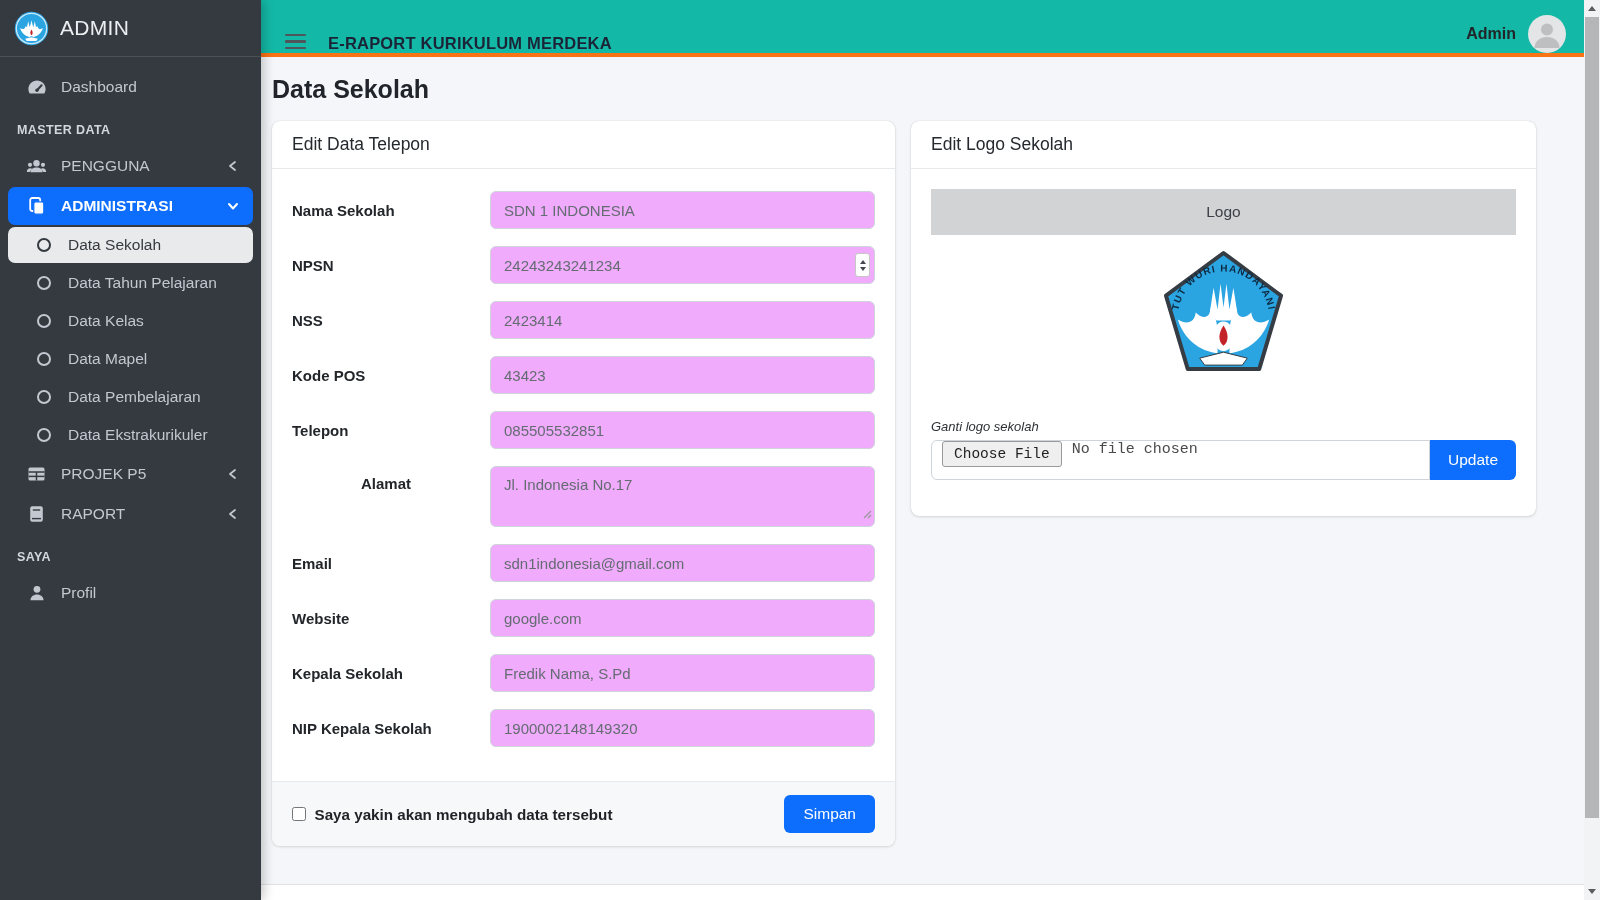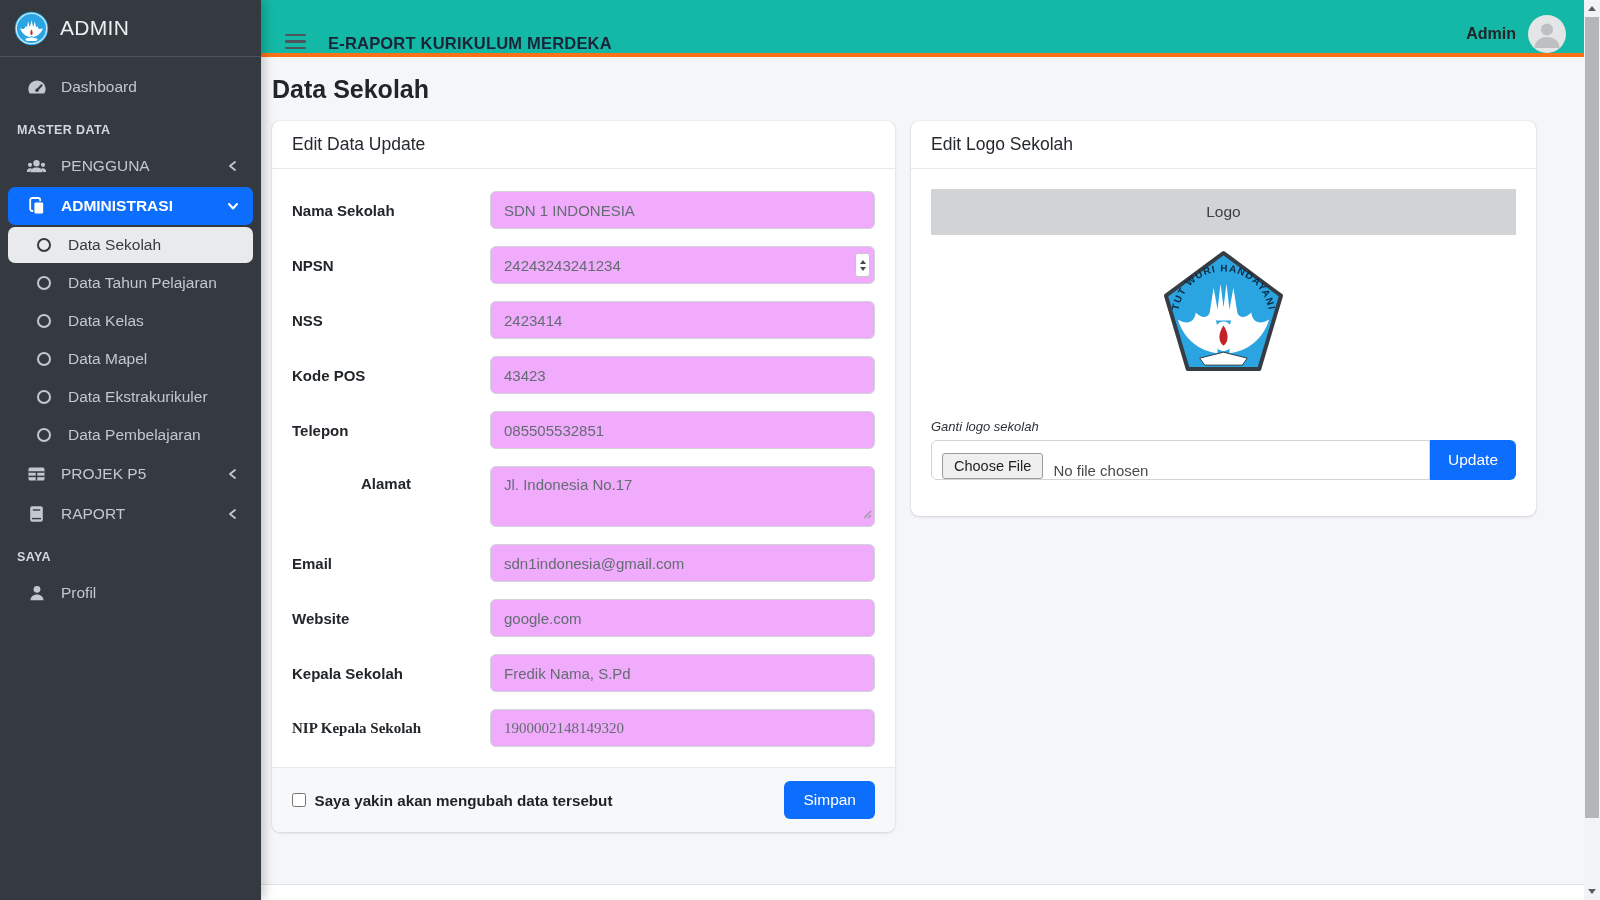--- a/index.html
+++ b/index.html
@@ -64,22 +64,22 @@
   .confirm-label { font-weight:700; font-size:15.2px; margin-left:9px; color:#1e2226; }
   .btn-primary { background:#0d6efd; color:#fff; border:none; border-radius:6px; font-size:15.5px;
                  height:38px; padding:0 19px; margin-left:auto; font-family:inherit; cursor:pointer; }
 
   
   .logo-bar { height:46px; background:#d2d3d5; display:flex; align-items:center; justify-content:center;
               font-size:15.5px; color:#3c4147; }
   .emblem-wrap { display:flex; justify-content:center; padding-top:15px; }
   .caption { font-style:italic; font-size:13px; color:#2c3136; margin:42px 0 6px 0; }
   .file-group { display:flex; height:40px; margin-bottom:10px; }
-  .file-box { flex:1; border:1px solid #ced4da; border-radius:6px 0 0 6px; display:flex; align-items:flex-end;
-              padding:0 10px; background:#fff; gap:10px; cursor:pointer; }
+  .file-box { flex:1; border:1px solid #ced4da; border-radius:6px 0 0 6px; display:flex; align-items:flex-start;
+              padding:0 10px; background:#fff; gap:10px; cursor:pointer;font-family:Liberation Mono, monospace; }
   .file-btn { background:#efefef; border:1px solid #9a9a9a; border-radius:3px; font-size:14.5px;
               padding:4px 11px; color:#222; font-family:inherit; cursor:pointer; white-space:nowrap; }
   .file-status { color:#4a4a4a; font-size:15px; }
   .btn-update { background:#0d6efd; color:#fff; border:none; border-radius:0 6px 6px 0; font-size:15.5px;
                 height:40px; padding:8px 18px; font-family:inherit; cursor:pointer; }
 
   
   .page-footer { position:fixed; left:261px; right:16px; bottom:0; height:16px; background:#fff;
                  border-top:1px solid #dee2e6; z-index:15; }
   .scrollbar { position:fixed; right:0; top:0; bottom:0; width:16px; background:#f2f3f4; z-index:40; }
@@ -178,27 +178,27 @@
     <div class="nav-item sub">
       <span class="icon-box">
           <span class="circle-ico"></span>
         </span>
       <span>Data Mapel</span>
     </div>
     <div class="nav-item sub">
       <span class="icon-box">
           <span class="circle-ico"></span>
         </span>
+      <span>Data Pembelajaran</span>
+    </div>
+    <div class="nav-item sub">
+      <span class="icon-box">
+          <span class="circle-ico"></span>
+        </span>
       <span>Data Ekstrakurikuler</span>
-    </div>
-    <div class="nav-item sub">
-      <span class="icon-box">
-          <span class="circle-ico"></span>
-        </span>
-      <span>Data Pembelajaran</span>
     </div>
 
     <div class="nav-item">
       <span class="icon-box">
         <svg width="19" height="20" viewBox="0 0 19 20">
           <rect x="1.5" y="3.5" width="16" height="13" rx="1.6" fill="#c2c7d0"></rect>
           <line x1="1.5" y1="8" x2="17.5" y2="8" stroke="#343a40" stroke-width="1.5"></line>
           <line x1="9.5" y1="8" x2="9.5" y2="16.5" stroke="#343a40" stroke-width="1.5"></line>
           <line x1="1.5" y1="12.4" x2="17.5" y2="12.4" stroke="#343a40" stroke-width="1.5"></line>
         </svg>
@@ -258,21 +258,21 @@
     </span>
   </div>
 </header>
 
 <main class="main">
   <h1 class="page-title">Data Sekolah</h1>
 
   <div class="cards">
 
     <section class="card card-left">
-      <div class="card-header">Edit Data Update</div>
+      <div class="card-header">Edit Data Telepon</div>
       <div class="card-body">
 
         <div class="frow">
           <label>Nama Sekolah</label>
           <div class="ctrl"><input class="fc" type="text" value="SDN 1 INDONESIA" style=""></div>
         </div>
 
         <div class="frow">
           <label>NPSN</label>
           <div class="ctrl">
@@ -320,21 +320,21 @@
         <div class="frow">
           <label>Website</label>
           <div class="ctrl"><input class="fc" type="text" value="google.com" style=""></div>
         </div>
 
         <div class="frow">
           <label>Kepala Sekolah</label>
           <div class="ctrl"><input class="fc" type="text" value="Fredik Nama, S.Pd" style=""></div>
         </div>
 
-        <div class="frow" style="margin-bottom:6px;font-family:Liberation Serif, serif;">
+        <div class="frow" style="margin-bottom:20px;">
           <label>NIP Kepala Sekolah</label>
           <div class="ctrl"><input class="fc" type="text" value="1900002148149320" style=""></div>
         </div>
 
       </div>
       <div class="card-footer">
         <span class="checkbox"></span>
         <span class="confirm-label">Saya yakin akan mengubah data tersebut</span>
         <button class="btn-primary">Simpan</button>
       </div>

